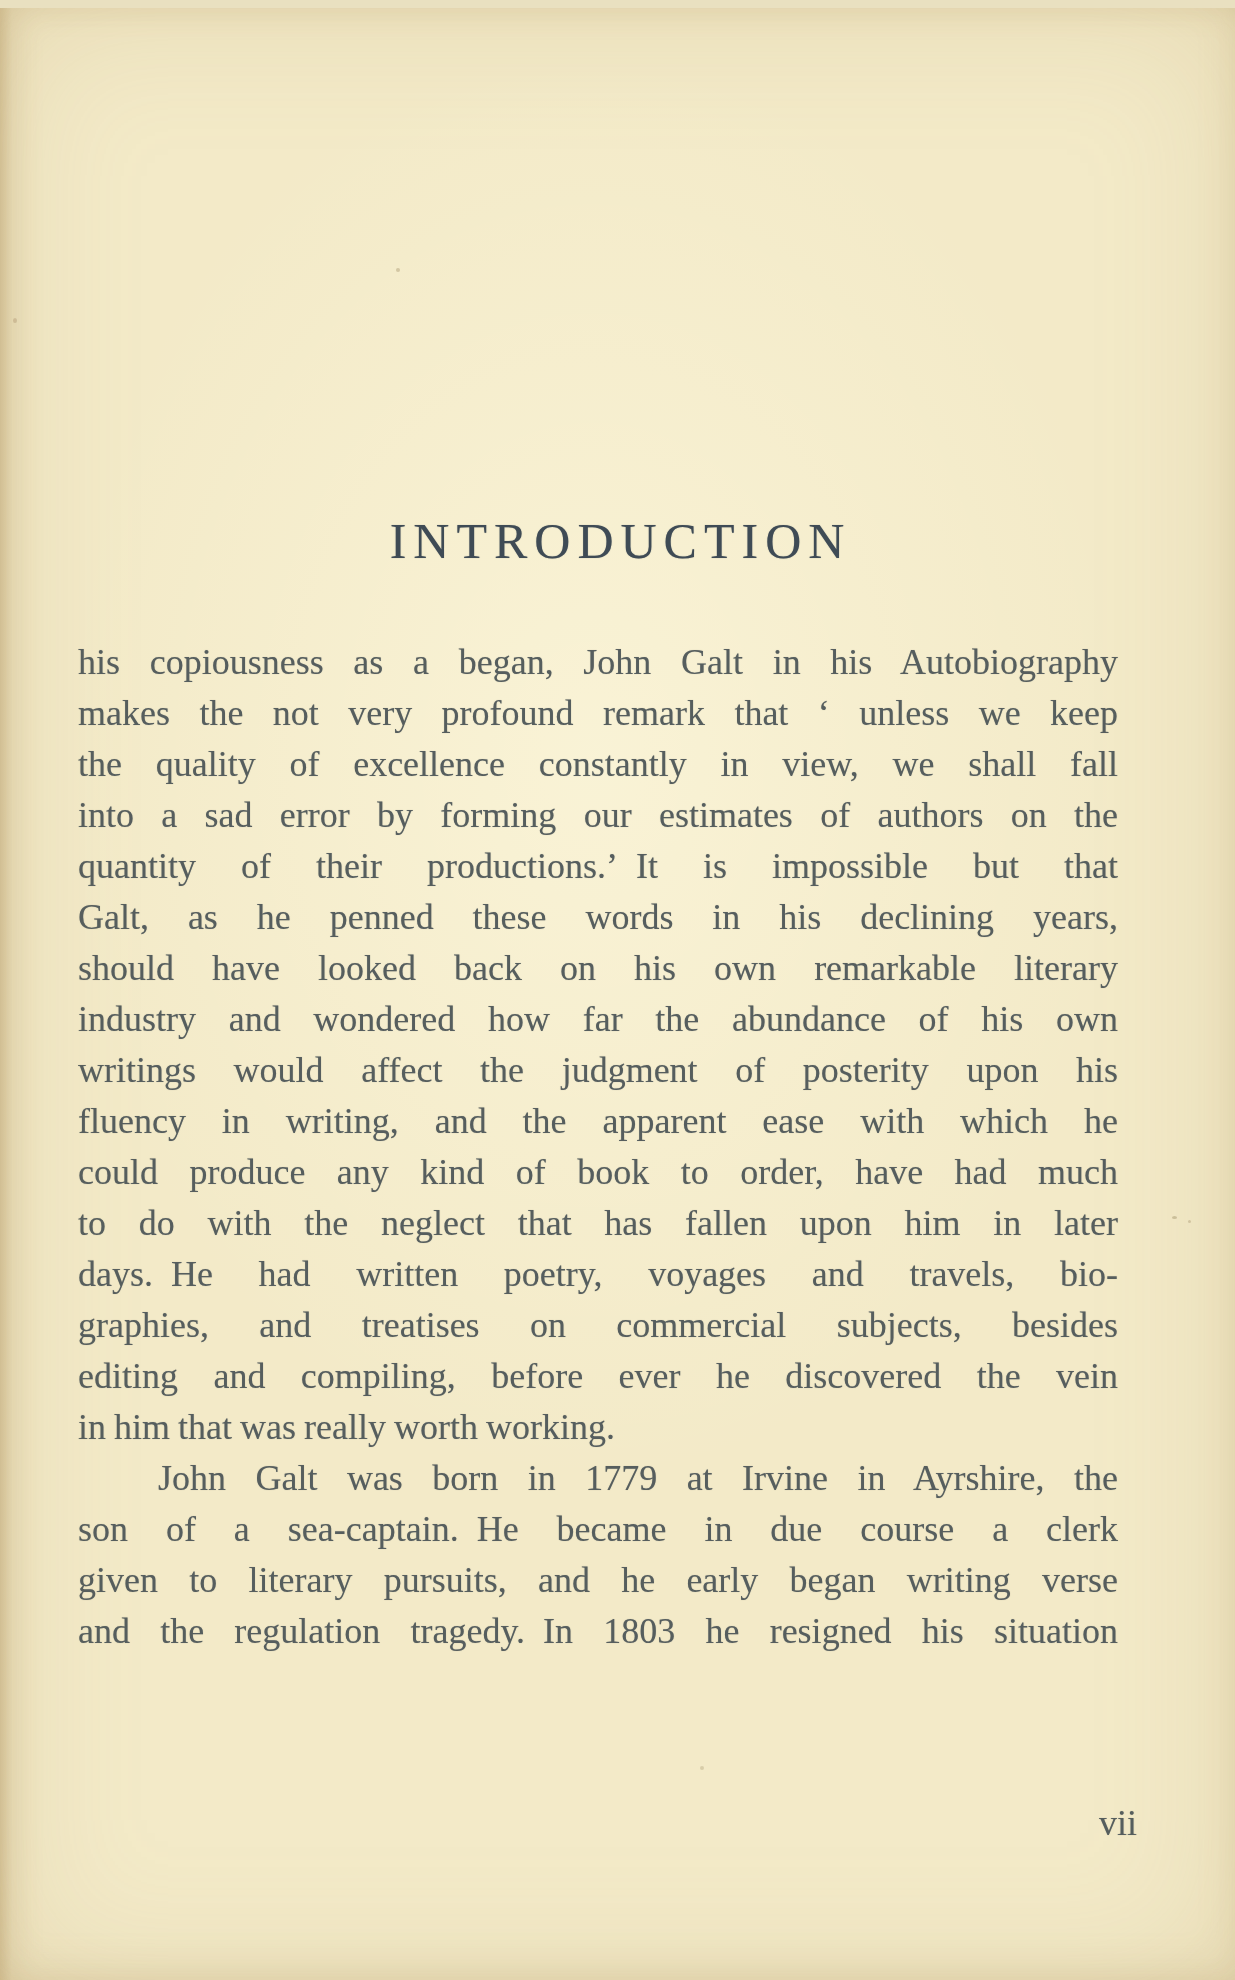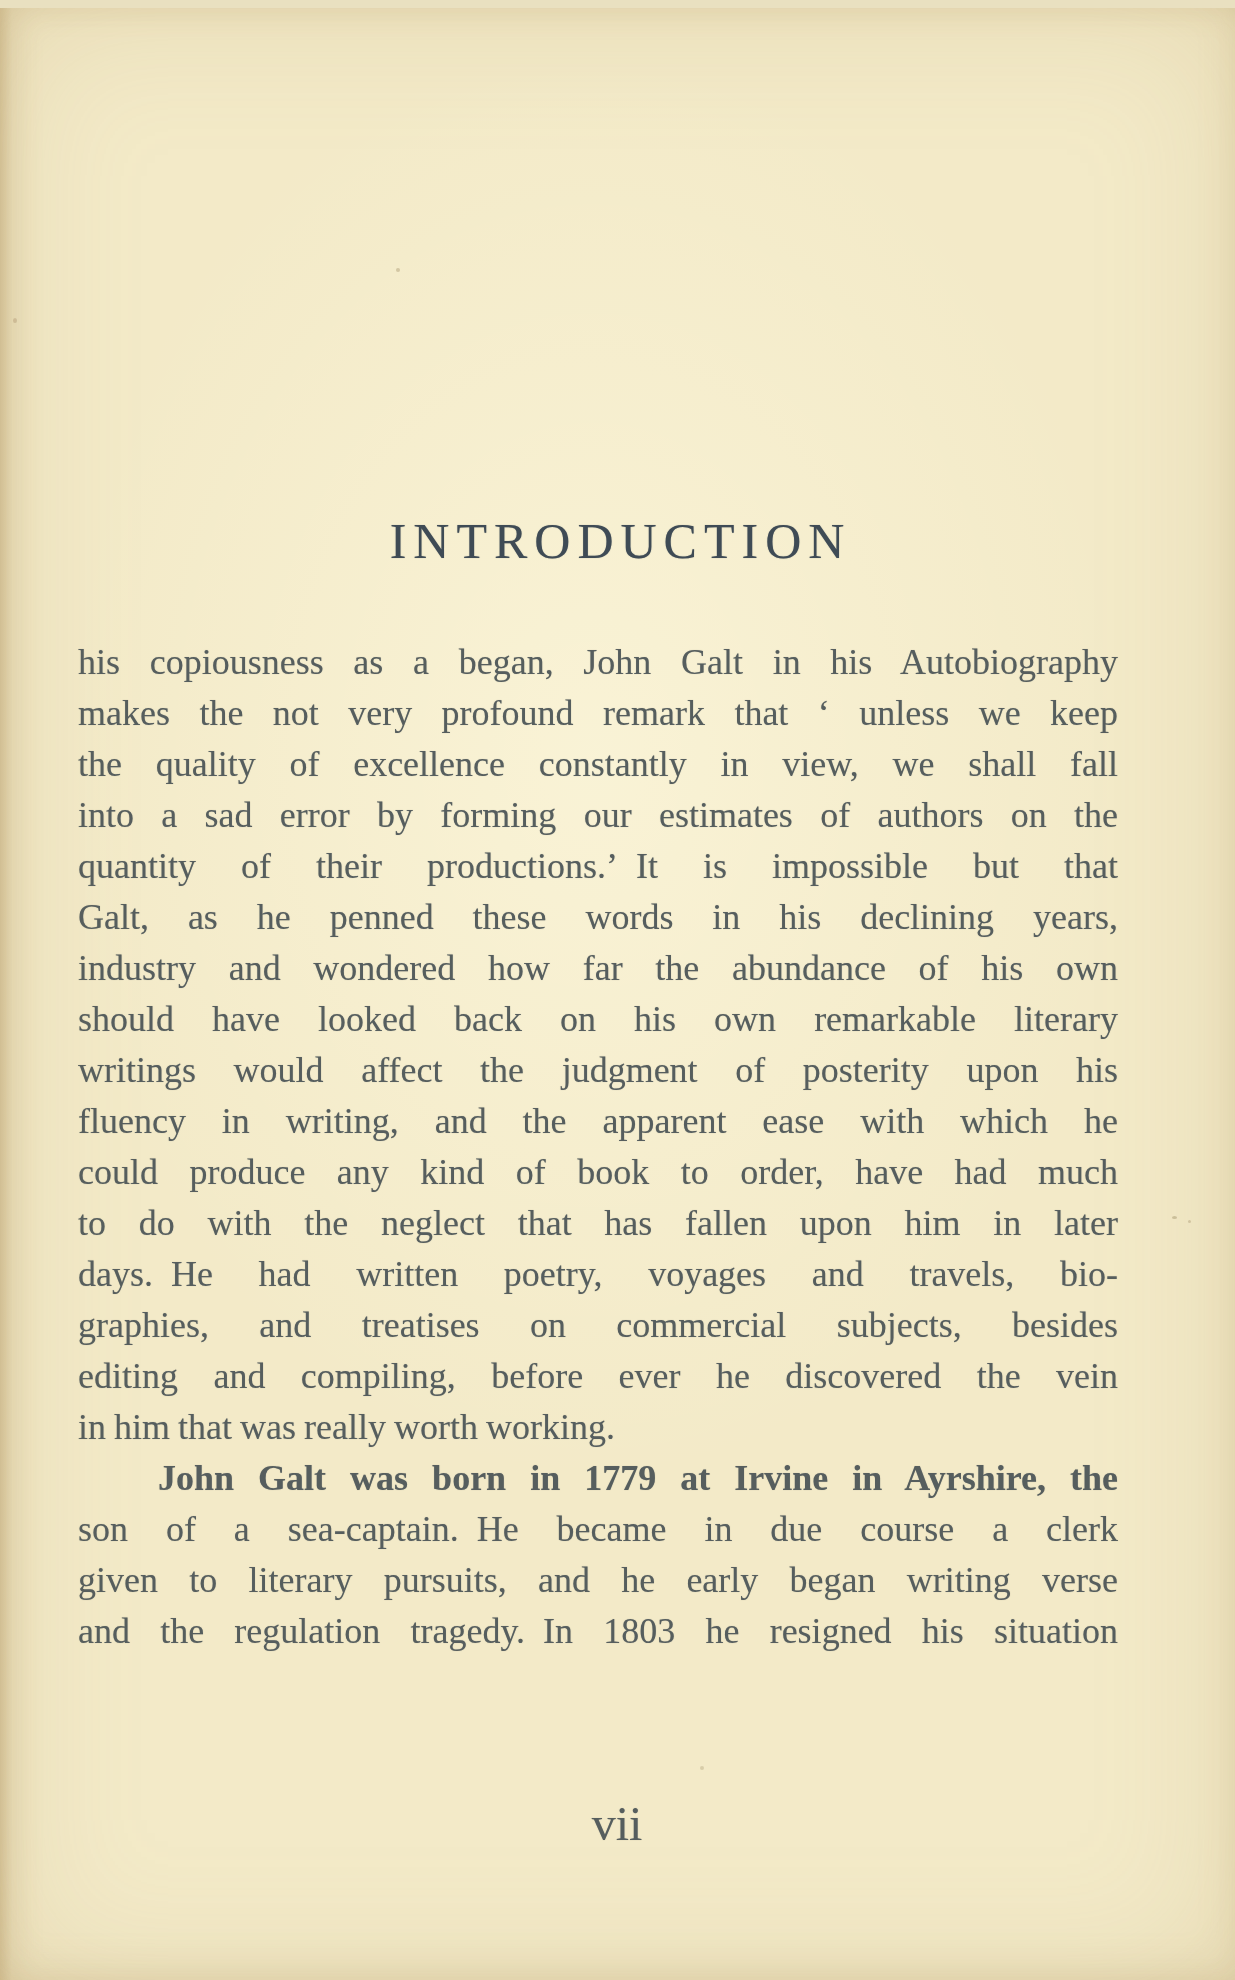--- a/index.html
+++ b/index.html
@@ -40,26 +40,26 @@
     height:51px;line-height:51px;
     font-size:36px;
     text-align:justify;
     text-align-last:justify;
     word-spacing:-1px;
     white-space:normal;
     overflow:visible;
     text-shadow:0 0 1px rgba(86,94,94,0.38);
   }
   .line.end{text-align-last:left;}
-  .line.indent{padding-left:80px;font-weight:bold;}
+  .line.indent{padding-left:80px;}
   .sc{font-variant:small-caps;}
   .folio{
     position:absolute;left:78px;top:1790px;width:1040px;
     transform:translateX(19px);
-    font-size:48px;line-height:51px;text-align:center;
+    font-size:36px;line-height:51px;text-align:right;
     text-shadow:0 0 1px rgba(86,94,94,0.38);
   }
   .speck{position:absolute;border-radius:50%;pointer-events:none;}
   .speck.s1{left:396px;top:260px;width:4px;height:4px;background:rgba(125,105,60,0.28);}
   .speck.s2{left:1172px;top:1208px;width:5px;height:3px;background:rgba(120,100,60,0.30);}
   .speck.s3{left:1188px;top:1212px;width:3px;height:3px;background:rgba(120,100,60,0.25);}
   .speck.s4{left:13px;top:310px;width:4px;height:5px;background:rgba(130,100,70,0.25);}
   .speck.s5{left:700px;top:1758px;width:4px;height:4px;background:rgba(125,105,60,0.22);}
 </style>
 </head>
@@ -68,22 +68,22 @@
 <div class="page">
   <div class="edge-shade"></div>
   <h1 class="title">INTRODUCTION</h1>
   <div class="body-text">
       <div class="line">his copiousness as a began, John Galt in his Autobiography</div>
       <div class="line">makes the not very profound remark that ‘ unless we keep</div>
       <div class="line">the quality of excellence constantly in view, we shall fall</div>
       <div class="line">into a sad error by forming our estimates of authors on the</div>
       <div class="line">quantity of their productions.’ It is impossible but that</div>
       <div class="line">Galt, as he penned these words in his declining years,</div>
+      <div class="line">should have looked back on his own remarkable literary</div>
       <div class="line">industry and wondered how far the abundance of his own</div>
-      <div class="line">should have looked back on his own remarkable literary</div>
       <div class="line">writings would affect the judgment of posterity upon his</div>
       <div class="line">fluency in writing, and the apparent ease with which he</div>
       <div class="line">could produce any kind of book to order, have had much</div>
       <div class="line">to do with the neglect that has fallen upon him in later</div>
       <div class="line">days. He had written poetry, voyages and travels, bio-</div>
       <div class="line">graphies, and treatises on commercial subjects, besides</div>
       <div class="line">editing and compiling, before ever he discovered the vein</div>
       <div class="line end">in him that was really worth working.</div>
       <div class="line indent">John Galt was born in 1779 at Irvine in Ayrshire, the</div>
       <div class="line">son of a sea-captain. He became in due course a clerk</div>

